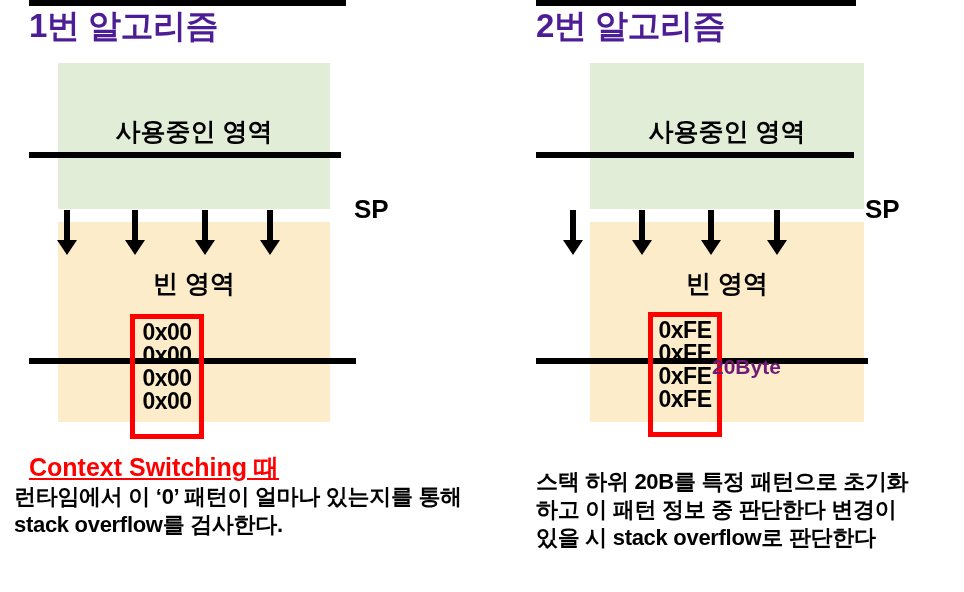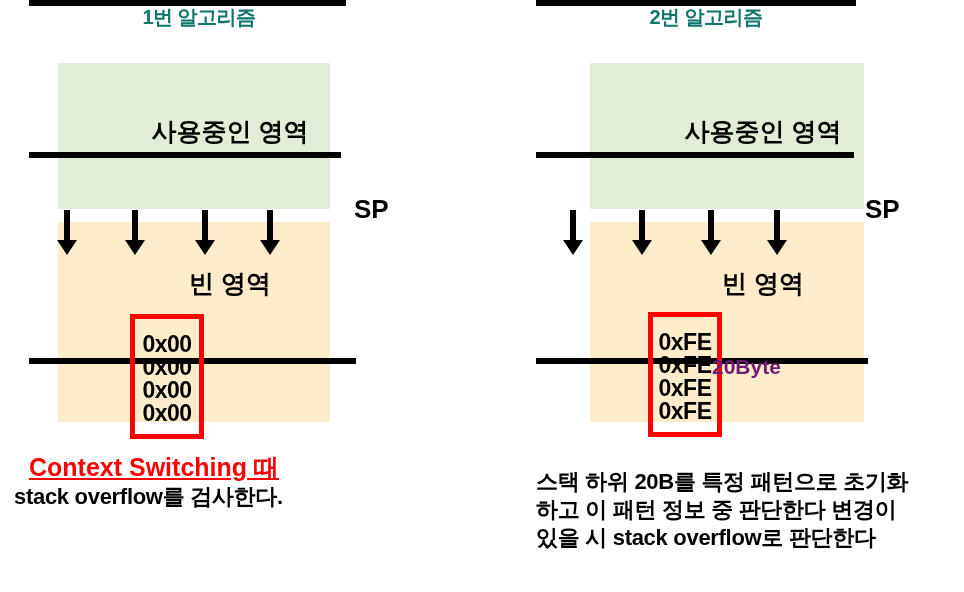--- a/index.html
+++ b/index.html
@@ -23,23 +23,23 @@
   }
   #panel-left  { left: 0; }
   #panel-right { left: 482px; }
 
   
   .panel-title {
     position: absolute;
     top: 4px;
     left: 0;
     width: 340px;
-    text-align: center;
-    color: #0f766e;
-    font-size: 20px;
+    text-align: left;
+    color: #4c1d95;
+    font-size: 33px;
     font-weight: bold;
     letter-spacing: -0.5px;
     white-space: nowrap;
   }
   #panel-left .panel-title  { left: 29px; }
   #panel-right .panel-title { left: 54px; }
 
   
   .stack {
     position: absolute;
@@ -85,21 +85,20 @@
   #panel-right .region-used, #panel-right .region-free { width: 274px; }
 
   .region-label {
     position: absolute;
     width: 100%;
     text-align: center;
     color: #000000;
     font-size: 25px;
     font-weight: bold;
     white-space: nowrap;
-    padding-left: 36px;
   }
   .label-used { top: 52px; }
   .label-free { top: 45px; }
 
   
   .sp-label {
     position: absolute;
     top: 194px;
     color: #000000;
     font-size: 26px;
@@ -130,21 +129,21 @@
   }
 
   
   .pattern-box {
     position: absolute;
     border: 5px solid #ff0000;
     background: transparent;
     box-sizing: border-box;
     width: 74px;
     height: 125px;
-    padding-top: 14px;
+    padding-top: 2px;
   }
   #panel-left .pattern-box  { left: 130px; top: 314px; }
   #panel-right .pattern-box { left: 648px; top: 312px; }
   #panel-right .pattern-box { left: 166px; }
 
   .pattern-row {
     display: block;
     font-size: 23px;
     font-weight: bold;
     color: #000000;
@@ -218,20 +217,21 @@
 
   <div class="pattern-box">
     <span class="pattern-row">0x00</span>
     <span class="pattern-row">0x00</span>
     <span class="pattern-row">0x00</span>
     <span class="pattern-row">0x00</span>
   </div>
 
   <div class="caption">
     <p class="caption-head">Context Switching 때</p>
+    <p class="caption-line">런타임에서 이 ‘0’ 패턴이 얼마나 있는지를 통해</p>
     <p class="caption-line">stack overflow를 검사한다.</p>
   </div>
 </div>
 
 <div class="panel" id="panel-right">
 
   <div class="panel-title">2번 알고리즘</div>
 
   <div class="stack">
     <div class="region region-used">

